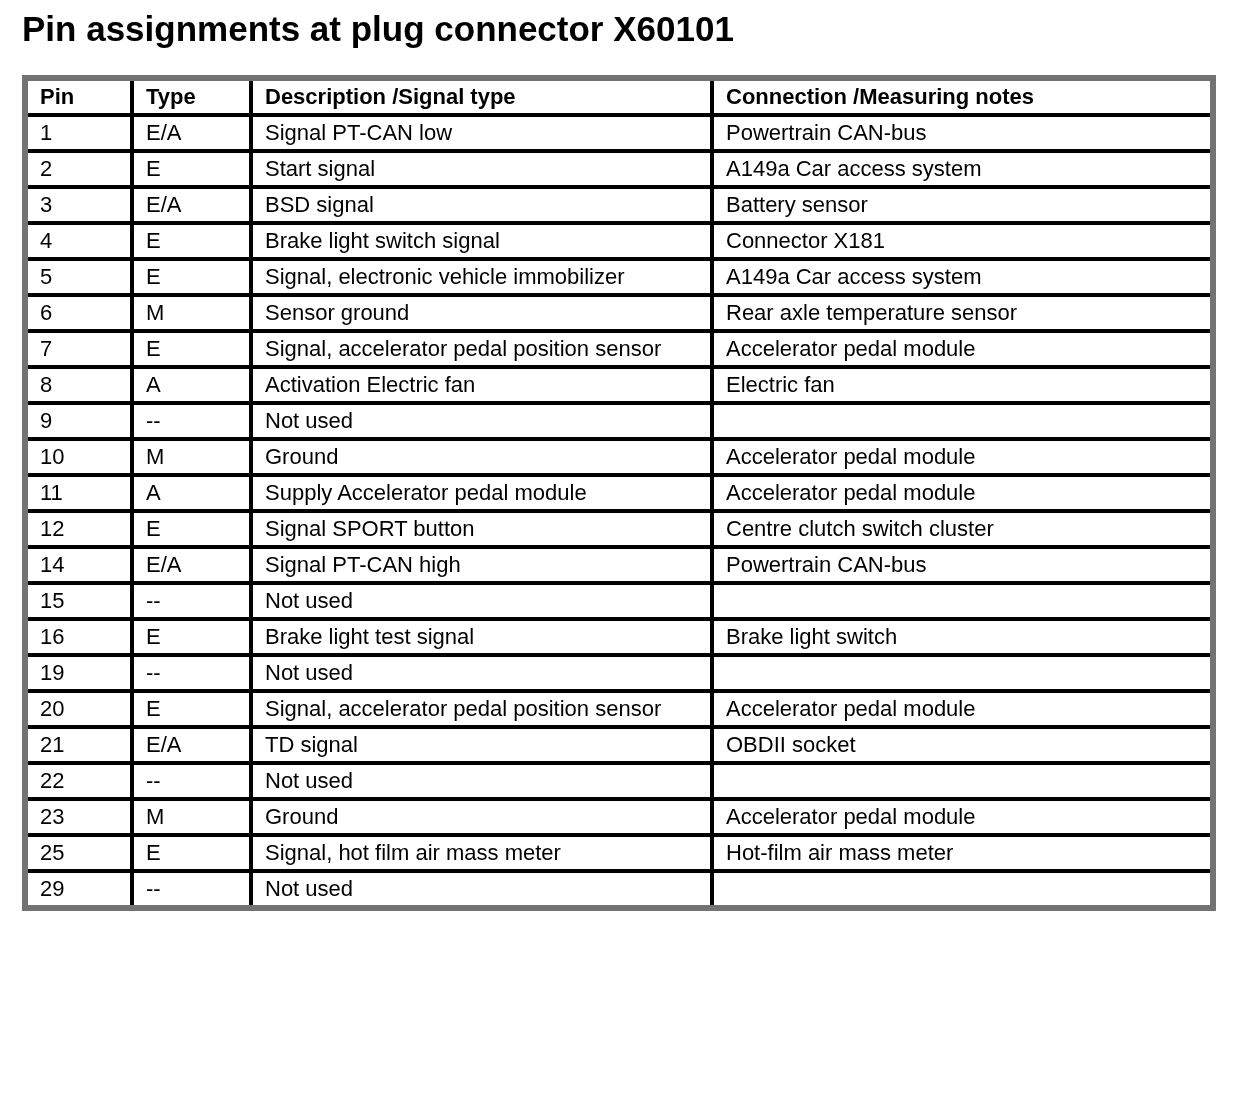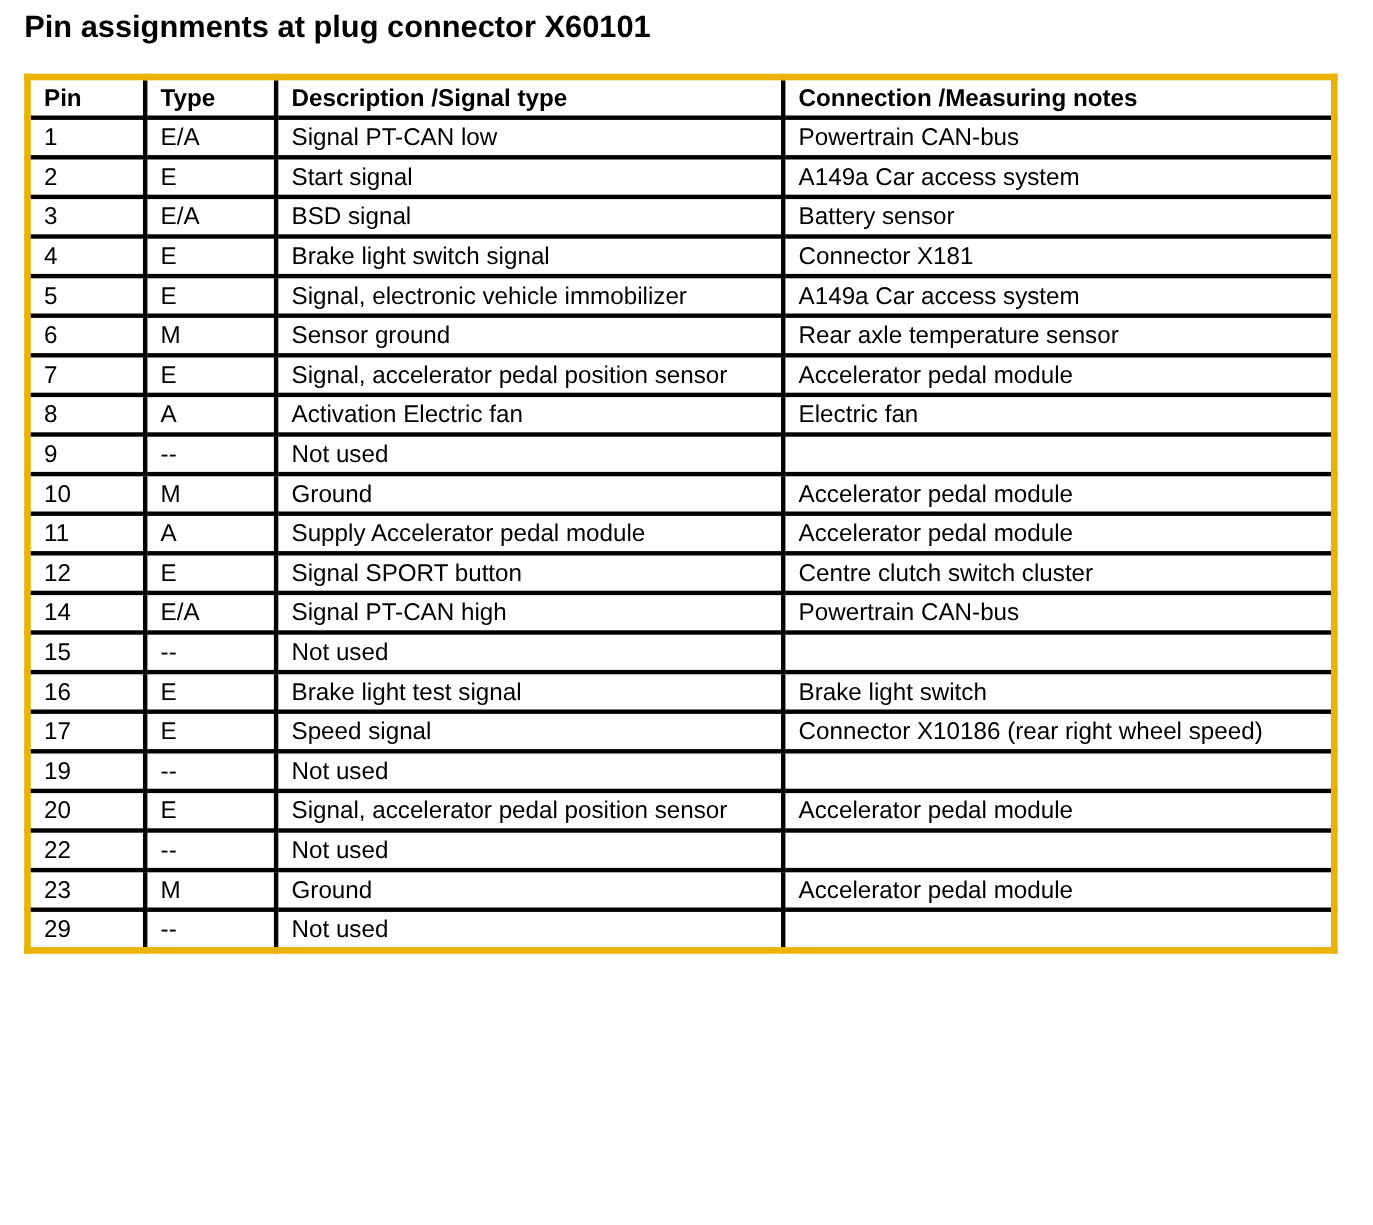--- a/index.html
+++ b/index.html
@@ -12,31 +12,31 @@
   }
   body {
     width: 1248px;
     height: 1114px;
     overflow: hidden;
   }
   .page {
     padding: 6px 38px 0 22px;
   }
   .doc-title {
-    font-size: 28px;
+    font-size: 35px;
     font-weight: bold;
     margin: 2px 0 25px 0;
     line-height: 1.2;
     white-space: nowrap;
   }
   table.pin-table {
     border-collapse: collapse;
     table-layout: fixed;
     width: 1188px;
-    border: 6px solid #eab308;
+    border: 6px solid #737373;
   }
   .pin-table th,
   .pin-table td {
     border: 4px solid #000000;
     font-size: 22px;
     line-height: 29px;
     padding: 1px 8px 2px 12px;
     vertical-align: top;
     text-align: left;
     overflow: hidden;
@@ -161,50 +161,56 @@
     <td>Not used</td>
     <td></td>
   </tr>
         <tr>
     <td>16</td>
     <td>E</td>
     <td>Brake light test signal</td>
     <td>Brake light switch</td>
   </tr>
         <tr>
-    <td>17</td>
-    <td>E</td>
-    <td>Speed signal</td>
-    <td>Connector X10186 (rear right wheel speed)</td>
-  </tr>
-        <tr>
     <td>19</td>
     <td>--</td>
     <td>Not used</td>
     <td></td>
   </tr>
         <tr>
     <td>20</td>
     <td>E</td>
     <td>Signal, accelerator pedal position sensor</td>
     <td>Accelerator pedal module</td>
+  </tr>
+        <tr>
+    <td>21</td>
+    <td>E/A</td>
+    <td>TD signal</td>
+    <td>OBDII socket</td>
   </tr>
         <tr>
     <td>22</td>
     <td>--</td>
     <td>Not used</td>
     <td></td>
   </tr>
         <tr>
     <td>23</td>
     <td>M</td>
     <td>Ground</td>
     <td>Accelerator pedal module</td>
   </tr>
         <tr>
+    <td>25</td>
+    <td>E</td>
+    <td>Signal, hot film air mass meter</td>
+    <td>Hot-film air mass meter</td>
+  </tr>
+        <tr>
     <td>29</td>
     <td>--</td>
     <td>Not used</td>
     <td></td>
   </tr>
       </tbody>
   </table>
 
 </div>
 

